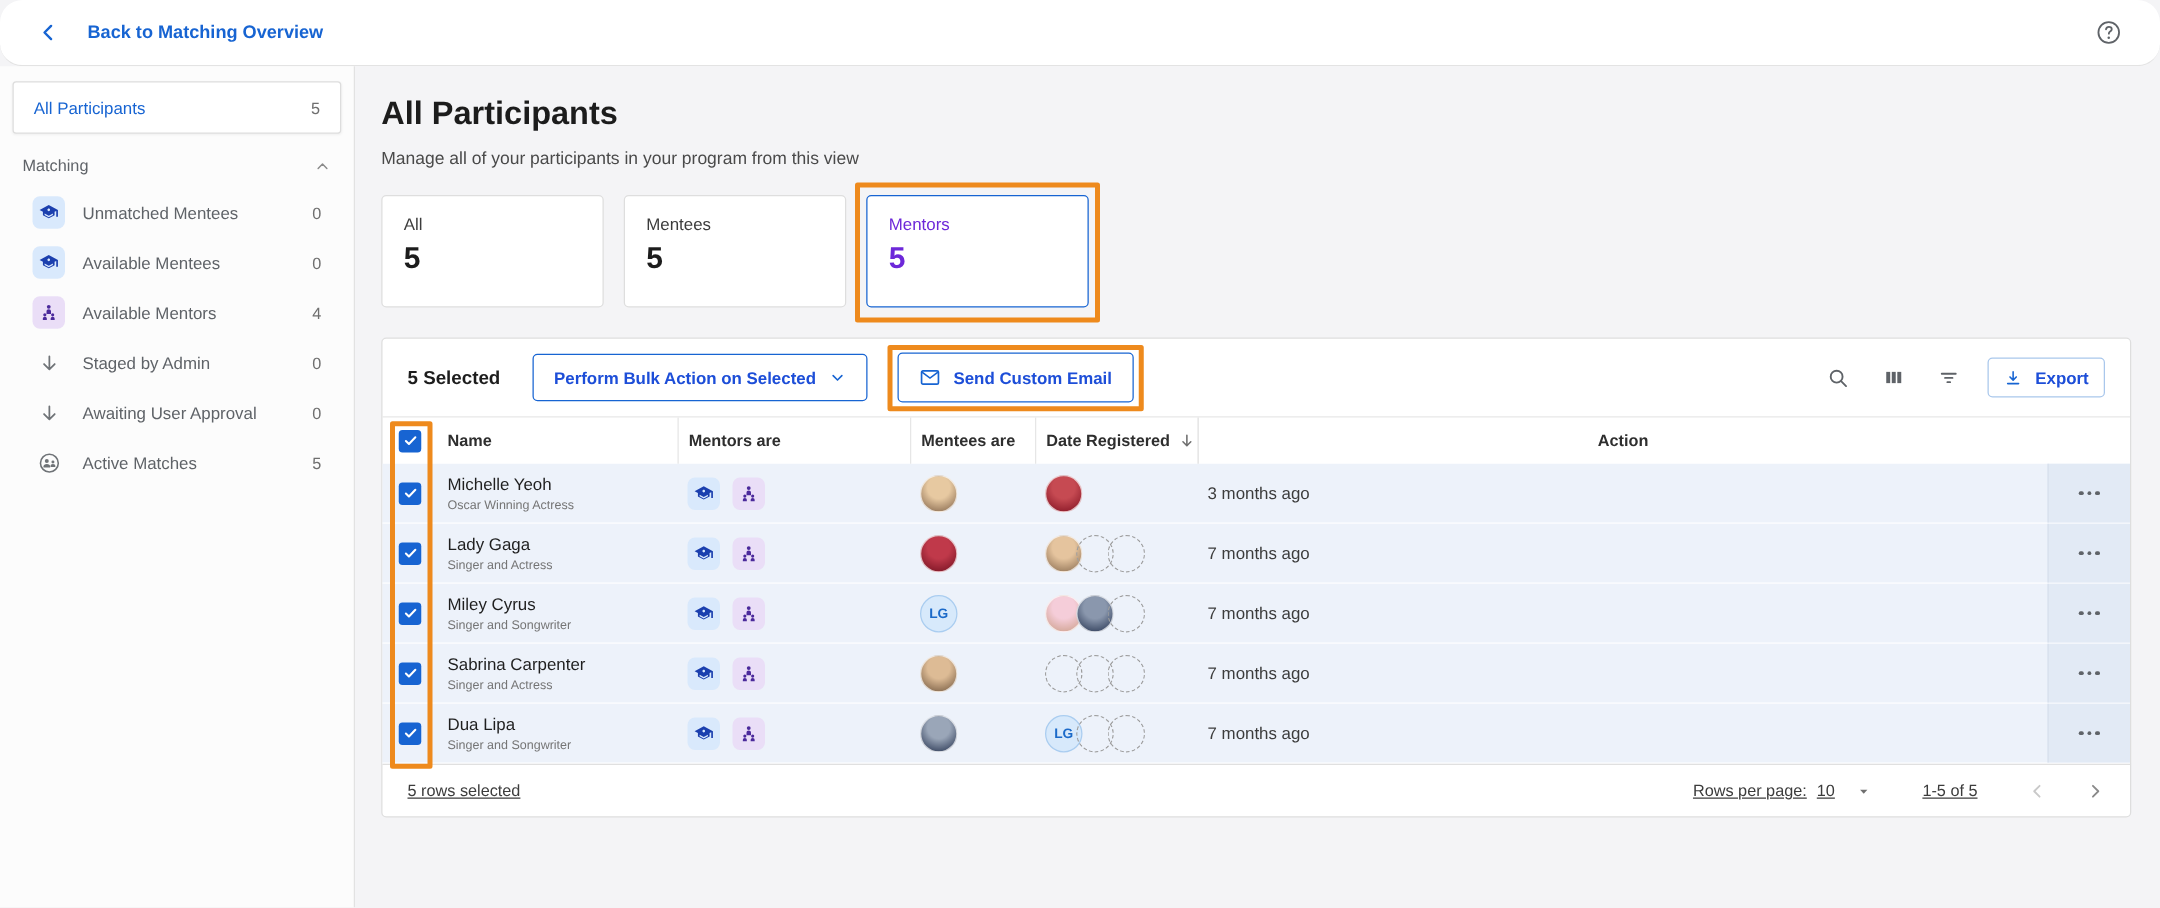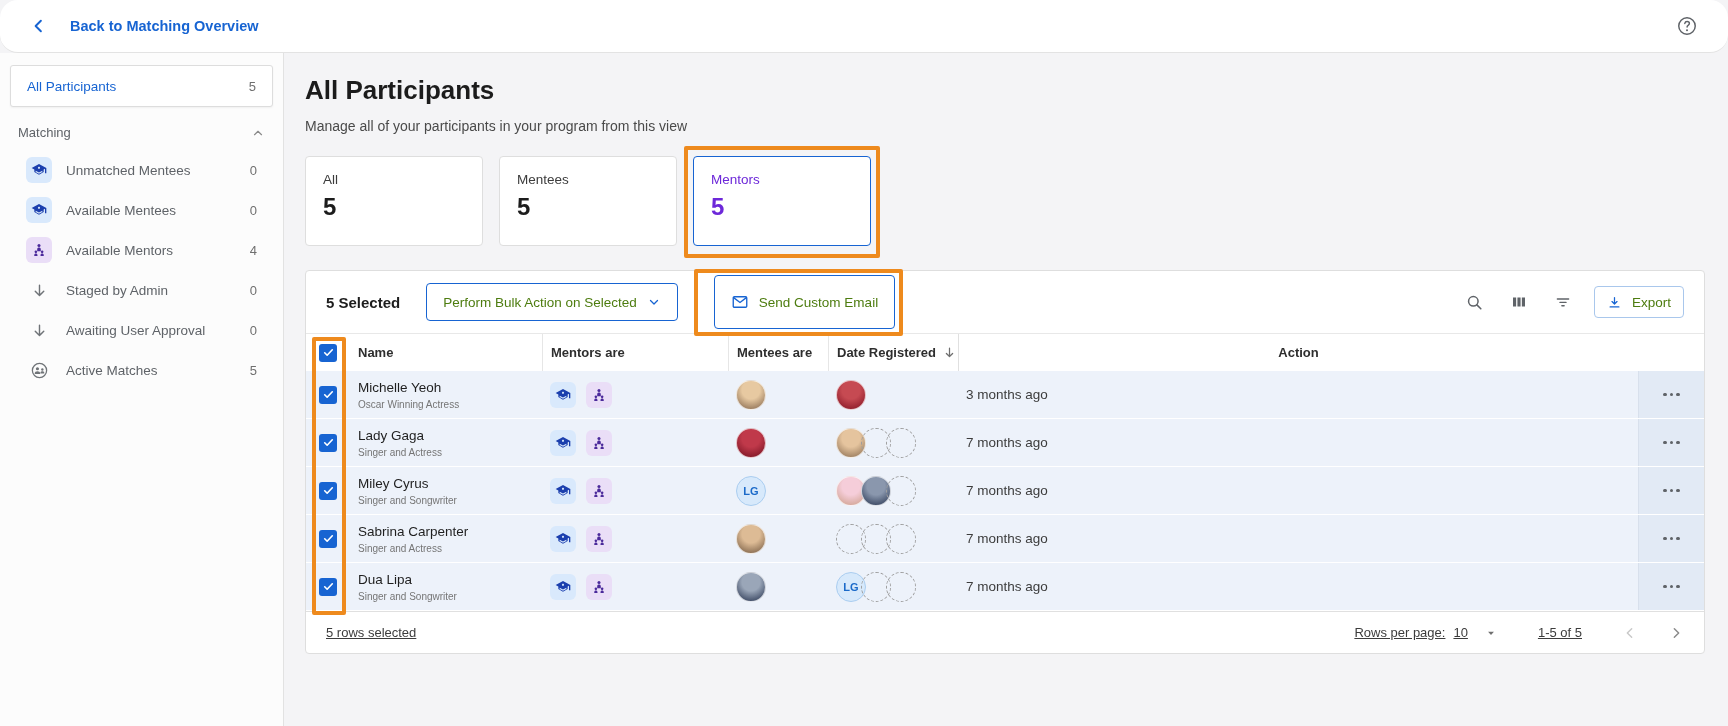--- a/index.html
+++ b/index.html
@@ -56,24 +56,24 @@
     pointer-events:none; z-index:5; }
   .annot.card-annot { inset:-10px -9px -12px -9px; }
   .annot.email-annot { inset:-6px -8px -7px -8px; }
 
   
   .panel { margin-top:24px; background:#fff; border:1px solid #dedede;
     border-radius:4px; position:relative; width:1400px; }
   .toolbar { height:62px; display:flex; align-items:center; padding:0 20px; }
   .sel-label { font-size:15px; font-weight:bold; color:#1d1d1d; margin-right:26px; }
   .btn { display:inline-flex; align-items:center; gap:10px; border:1px solid #1764d2;
-    color:#4d7c0f; background:#fff; border-radius:4px; font-size:13.5px;
-    font-weight:normal; cursor:pointer; font-family:inherit; }
+    color:#1d4ed8; background:#fff; border-radius:4px; font-size:13.5px;
+    font-weight:bold; cursor:pointer; font-family:inherit; }
   .btn.bulk { height:38px; padding:0 16px; }
-  .btn.email { height:54px; padding:16px 16px;margin-left:12px; }
+  .btn.email { height:40px; padding:16px 16px; }
   .btn.export { height:32px; padding:0 12px; border-color:#a9c7ec; }
   .toolbar .grow { flex:1; }
   .tool-ic { color:#5f6368; cursor:pointer; margin-right:0; }
   .tool-icons { display:flex; align-items:center; gap:26px; margin-right:22px; }
 
   
   .thead, .trow { display:grid;
     grid-template-columns:44px 192px 186px 100px 130px 1fr 66px; align-items:center; }
   .thead { height:38px; border-top:1px solid #e8e8e8; font-size:13px; font-weight:bold;
     color:#2e2e2e; }

